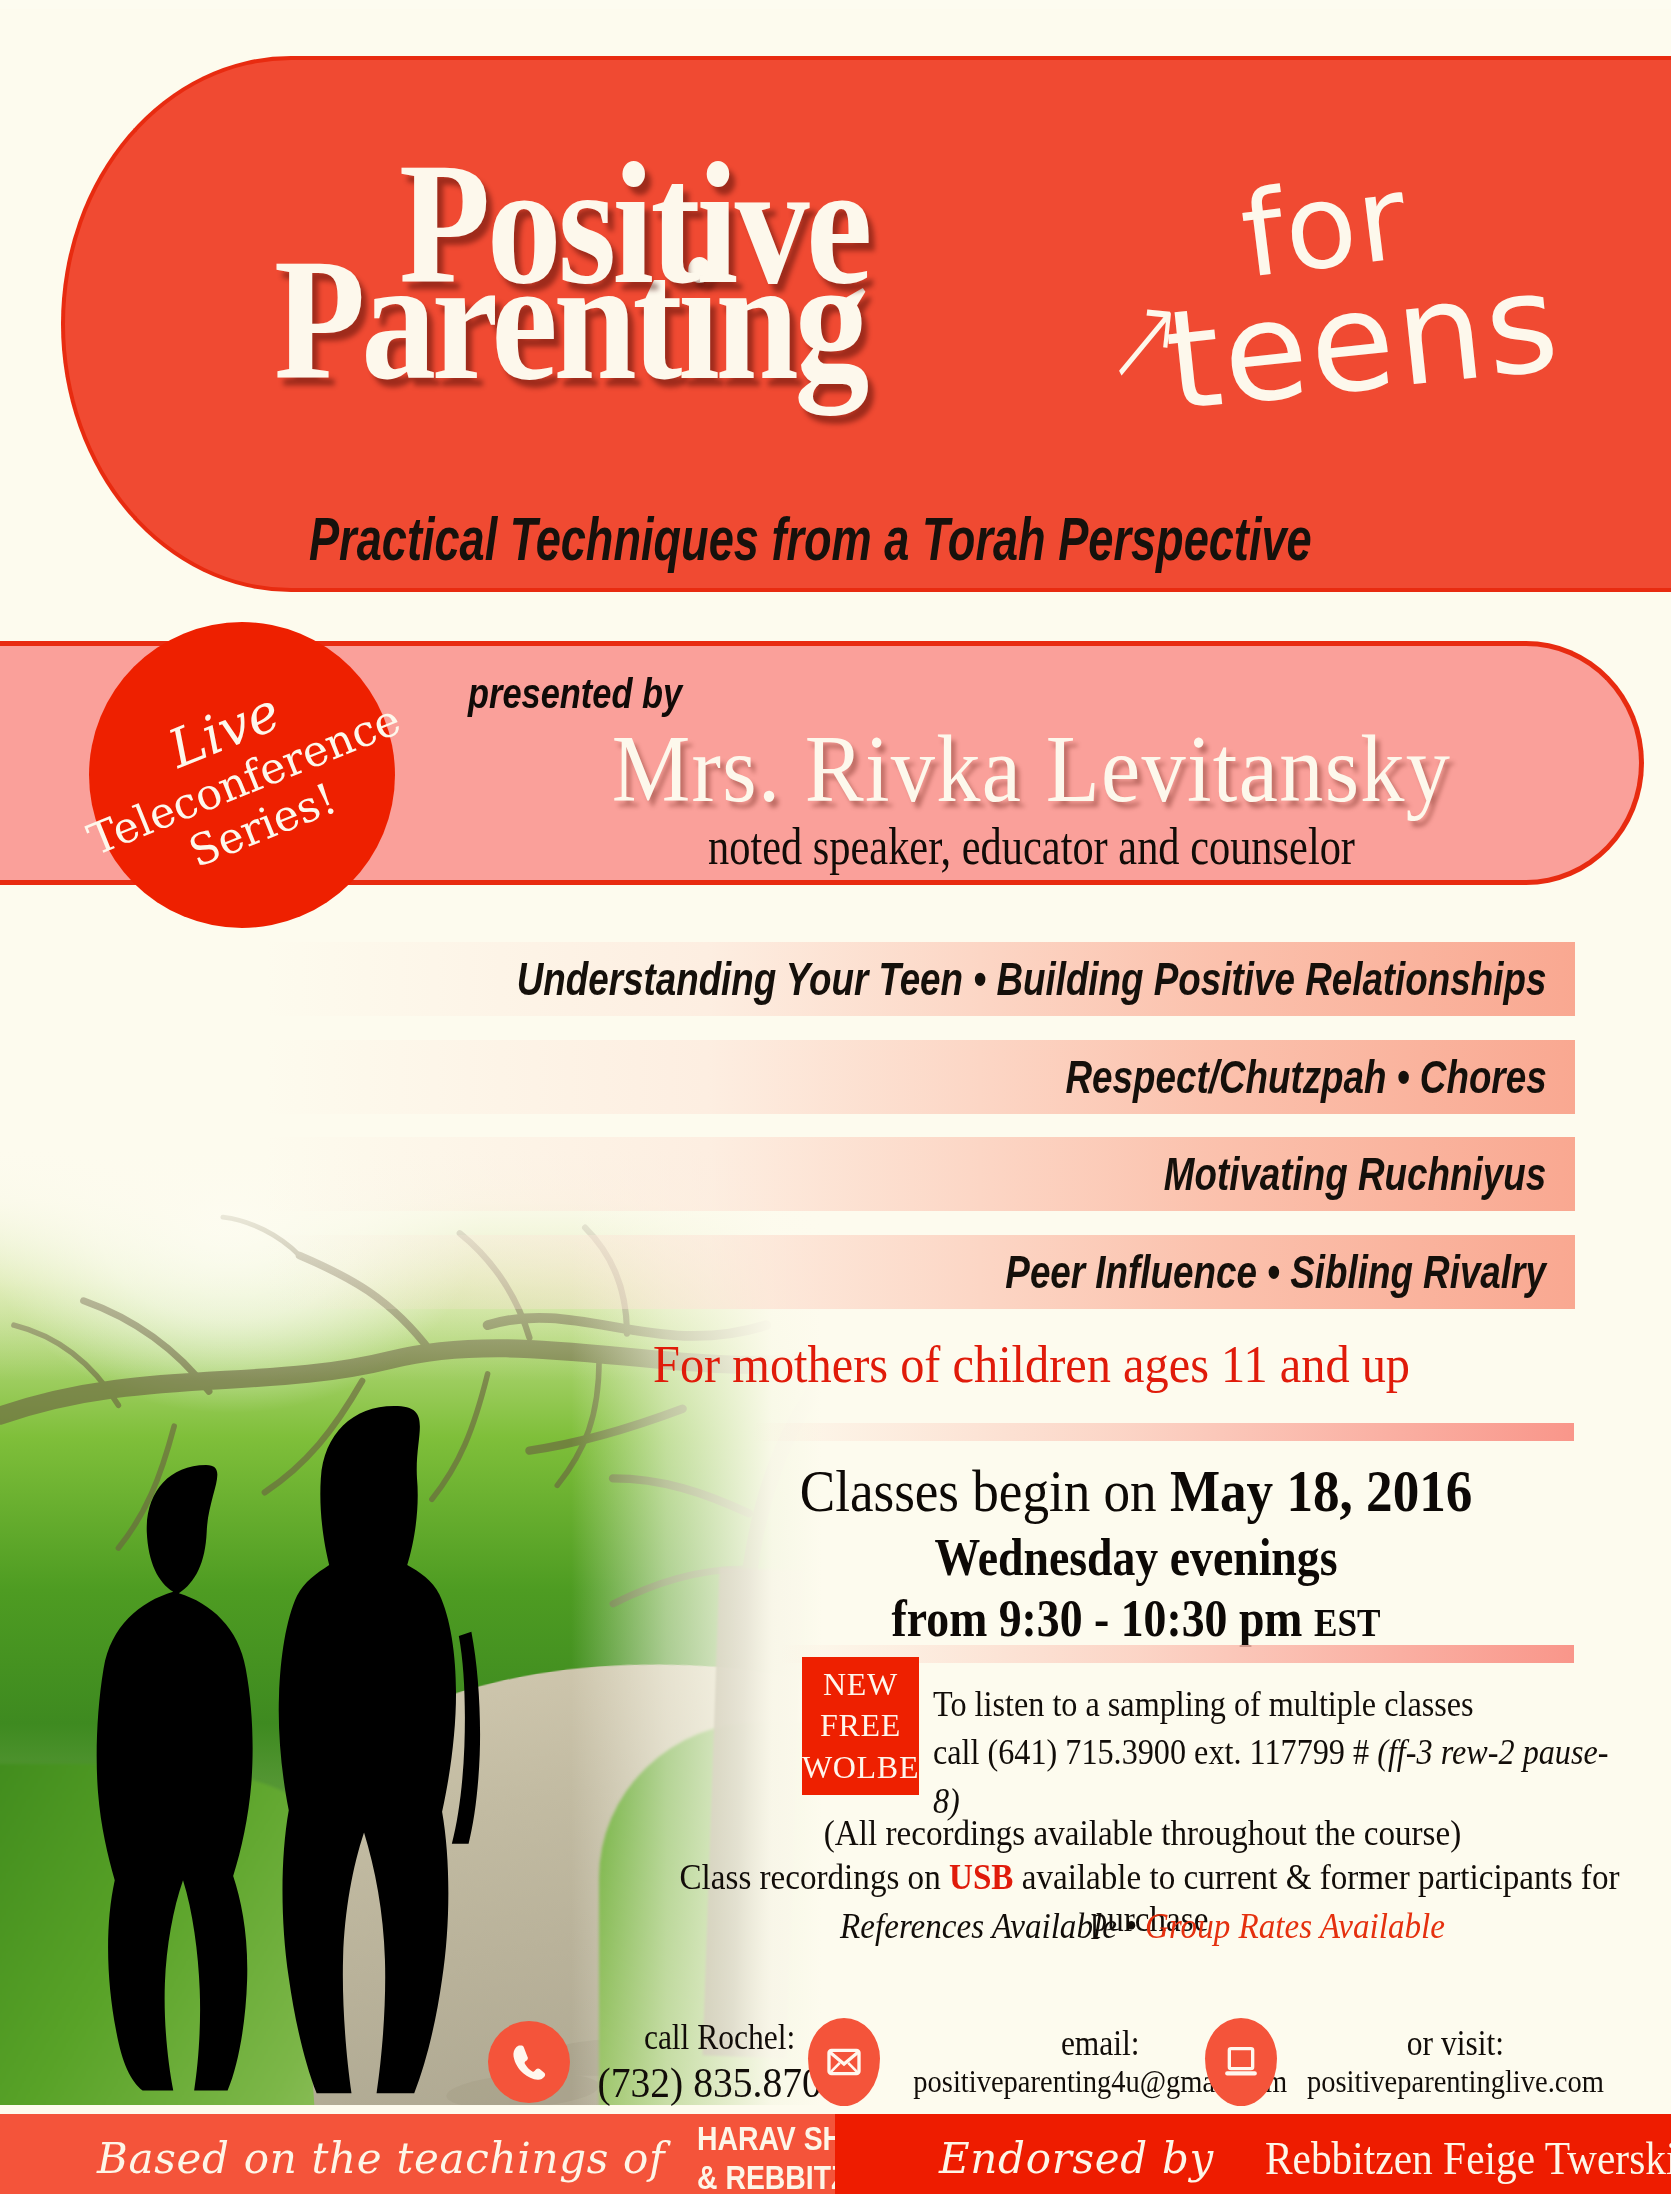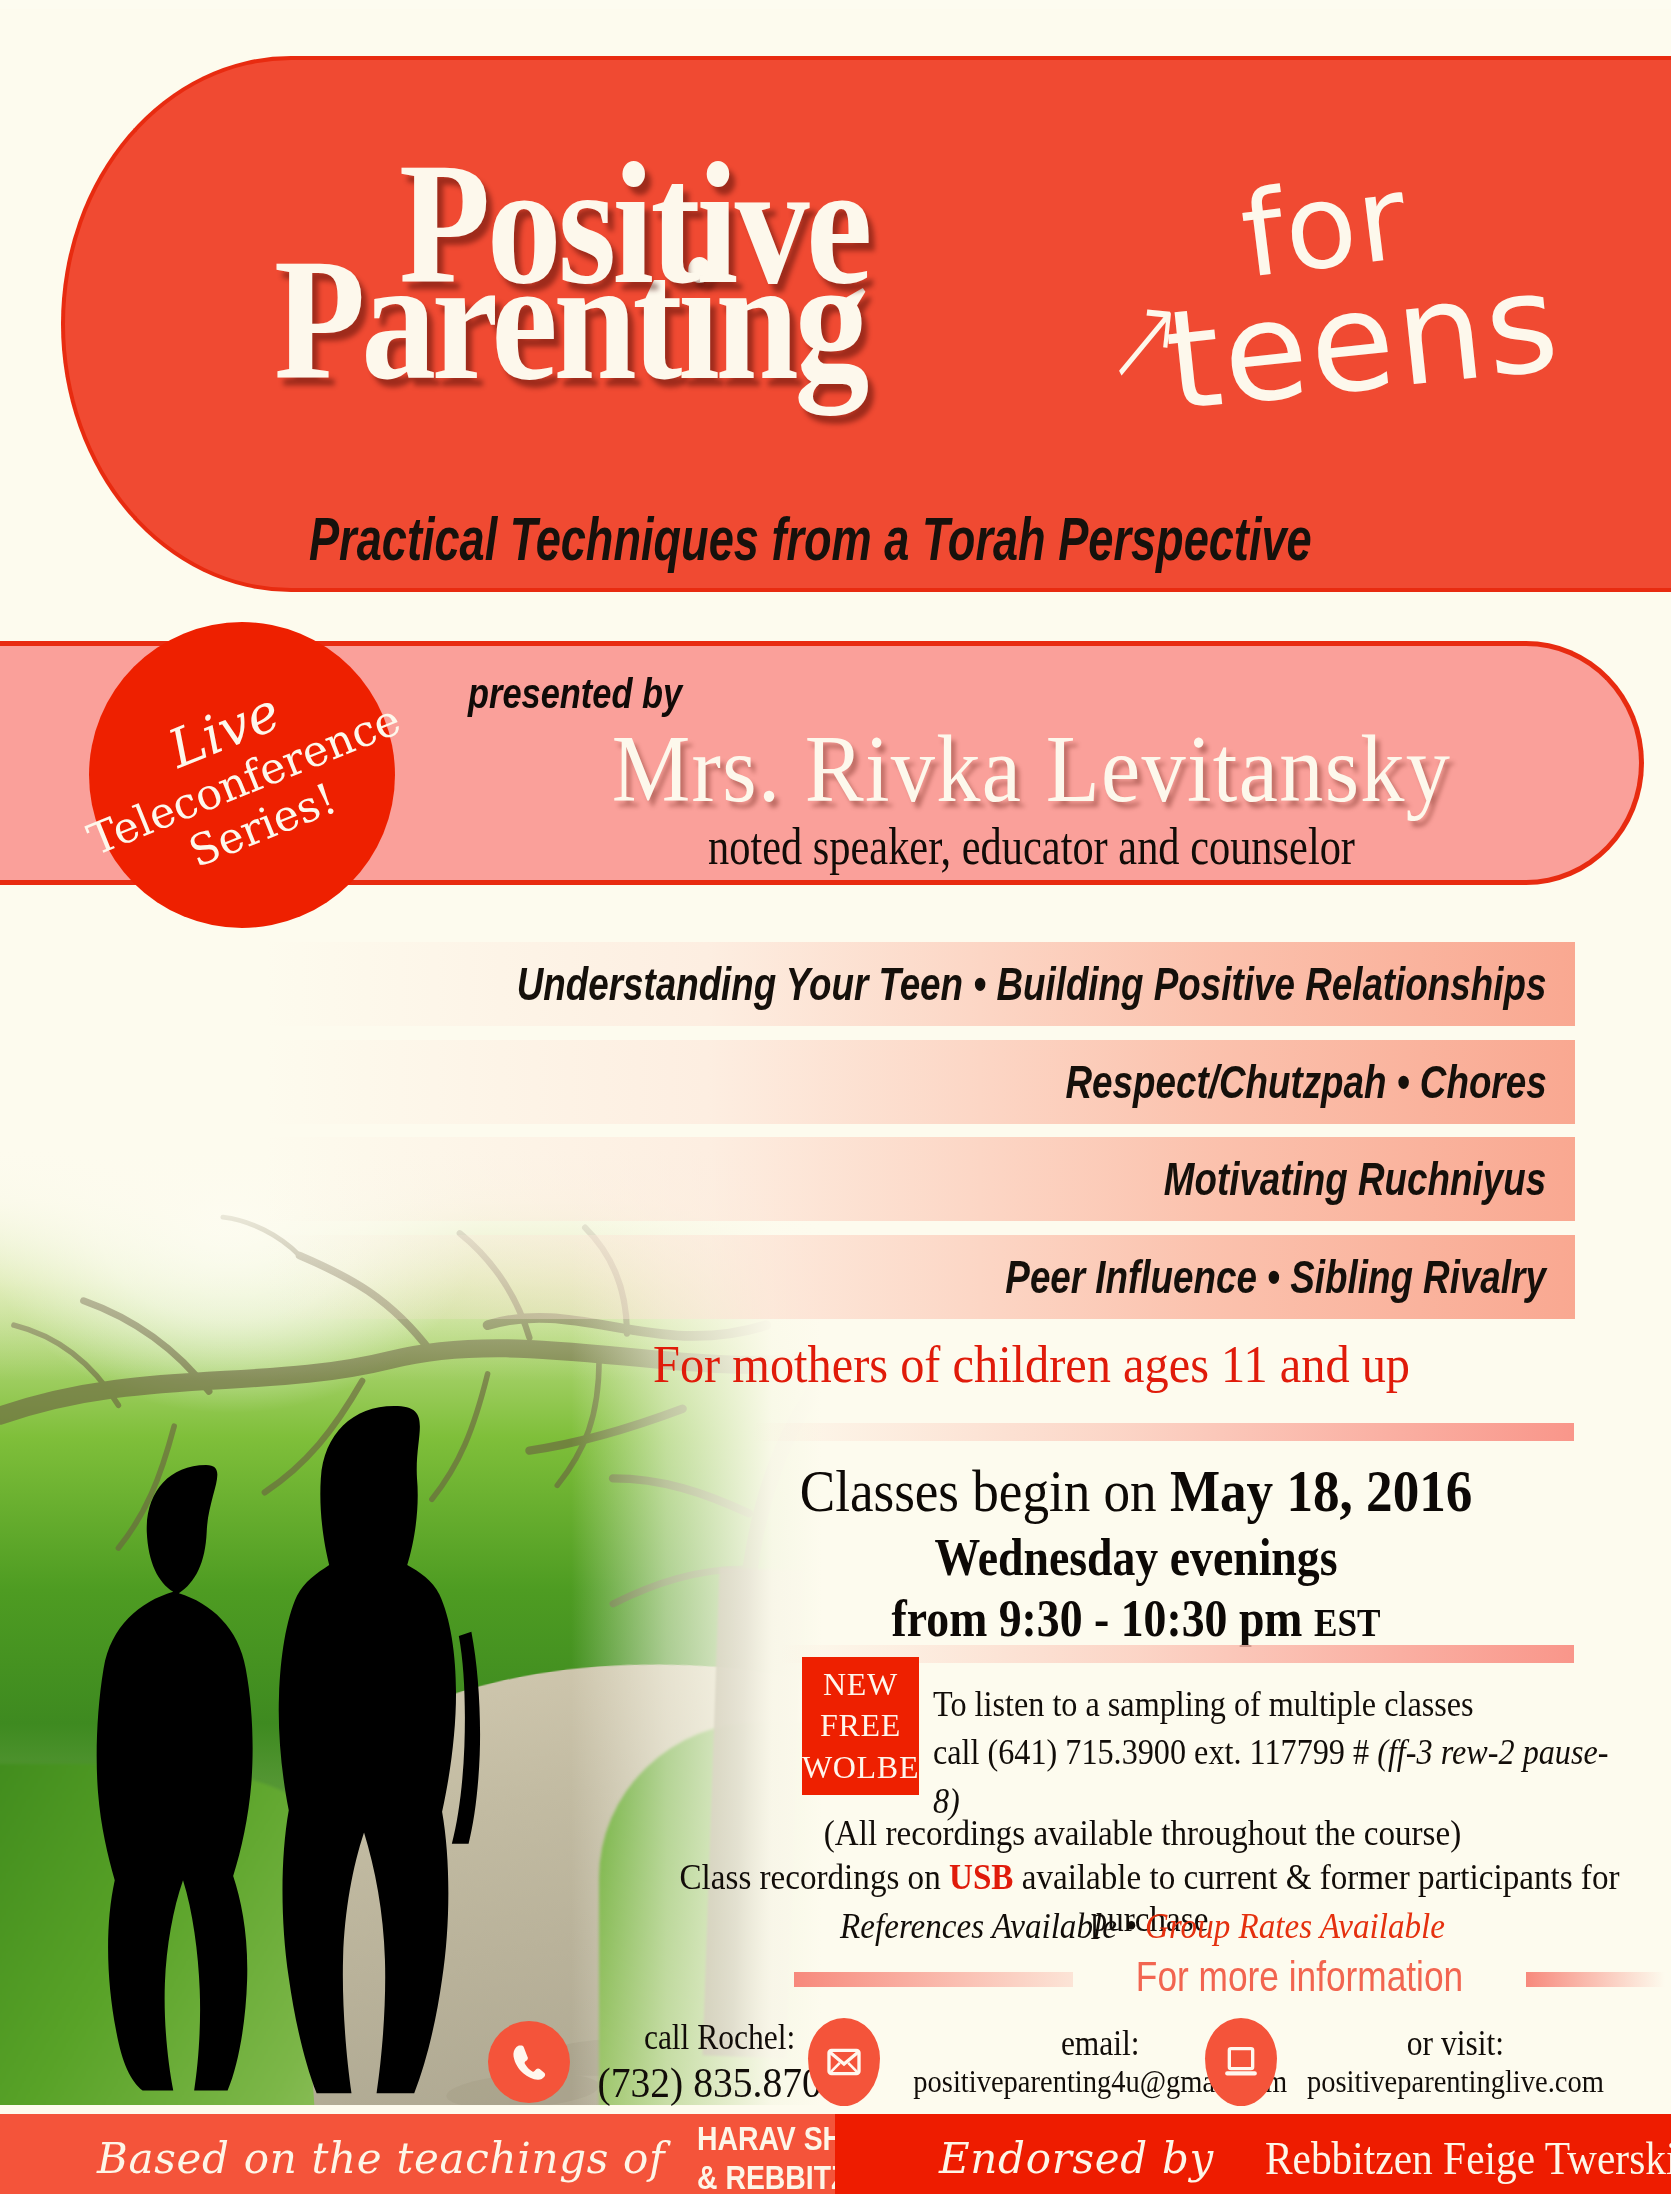--- a/index.html
+++ b/index.html
@@ -159,21 +159,21 @@
   .photo-fade-t{
     position:absolute;left:0;top:0;width:100%;height:230px;
     background:linear-gradient(180deg,#FDFBEE 0%,rgba(253,251,238,0.88) 22%,rgba(253,251,238,0.35) 60%,rgba(253,251,238,0) 100%);
   }
   .silh{position:absolute;}
   .sil-a{left:91px;top:1456px;}
   .sil-b{left:265px;top:1397px;}
 
   
   .topic-bar{
-    position:absolute;height:84px;
+    position:absolute;height:74px;
     background:linear-gradient(90deg, rgba(255,253,245,0) 0%, rgba(253,227,214,0.55) 34%, rgba(251,189,168,0.92) 72%, #F9A891 100%);
     display:flex;align-items:center;justify-content:flex-end;
   }
   .topic-bar span{
     font-family:"Liberation Sans", sans-serif;
     font-weight:bold;font-style:italic;font-size:46px;color:#15100B;
     padding-right:36px;white-space:nowrap;
     transform:scaleX(0.80);transform-origin:right center;
   }
   #tb0{left:265px;top:933px;width:1310px;}
@@ -398,25 +398,20 @@
   </div>
 
   <div class="rec-1">(All recordings available throughout the course)</div>
   <div class="rec-2">
     <span>Class recordings on </span><span class="usb">USB</span><span> available to current &amp; former participants for purchase</span>
   </div>
   <div class="rec-3">
     <span>References Available • </span><span class="grp">Group Rates Available</span>
   </div>
 
-  <div class="more-info-wrap">
-    <div class="mi-rule-l"></div>
-    <div class="mi-rule-r"></div>
-    <div class="mi-text">For more information</div>
-  </div>
 
   <div class="contact-row">
     <div class="c-item" id="ci0">
       <div class="c-icon circle">
         <svg width="43" height="43" viewBox="0 0 24 24" fill="#FFF7EE">
           <path d="M6.6 2.5c-.7 0-1.4.3-1.9.9C3.4 4.8 2.8 6.7 3.1 8.6c.6 3.5 2.6 6.9 5.4 9.4 2.4 2.1 5.4 3.5 8.1 3.6 1.5.1 2.9-.6 3.8-1.8.5-.7.4-1.6-.2-2.1l-2.5-2.1c-.6-.5-1.5-.4-2 .2l-.9 1c-.3.3-.8.4-1.2.2-1.7-1-3.2-2.5-4.2-4.3-.2-.4-.1-.9.2-1.2l1-.8c.6-.5.7-1.4.2-2L8.7 3.2c-.3-.4-.8-.7-1.3-.7h-.8z"></path>
         </svg>
       </div>
       <div class="c-text">
         <div class="c-lab">call Rochel:</div>

